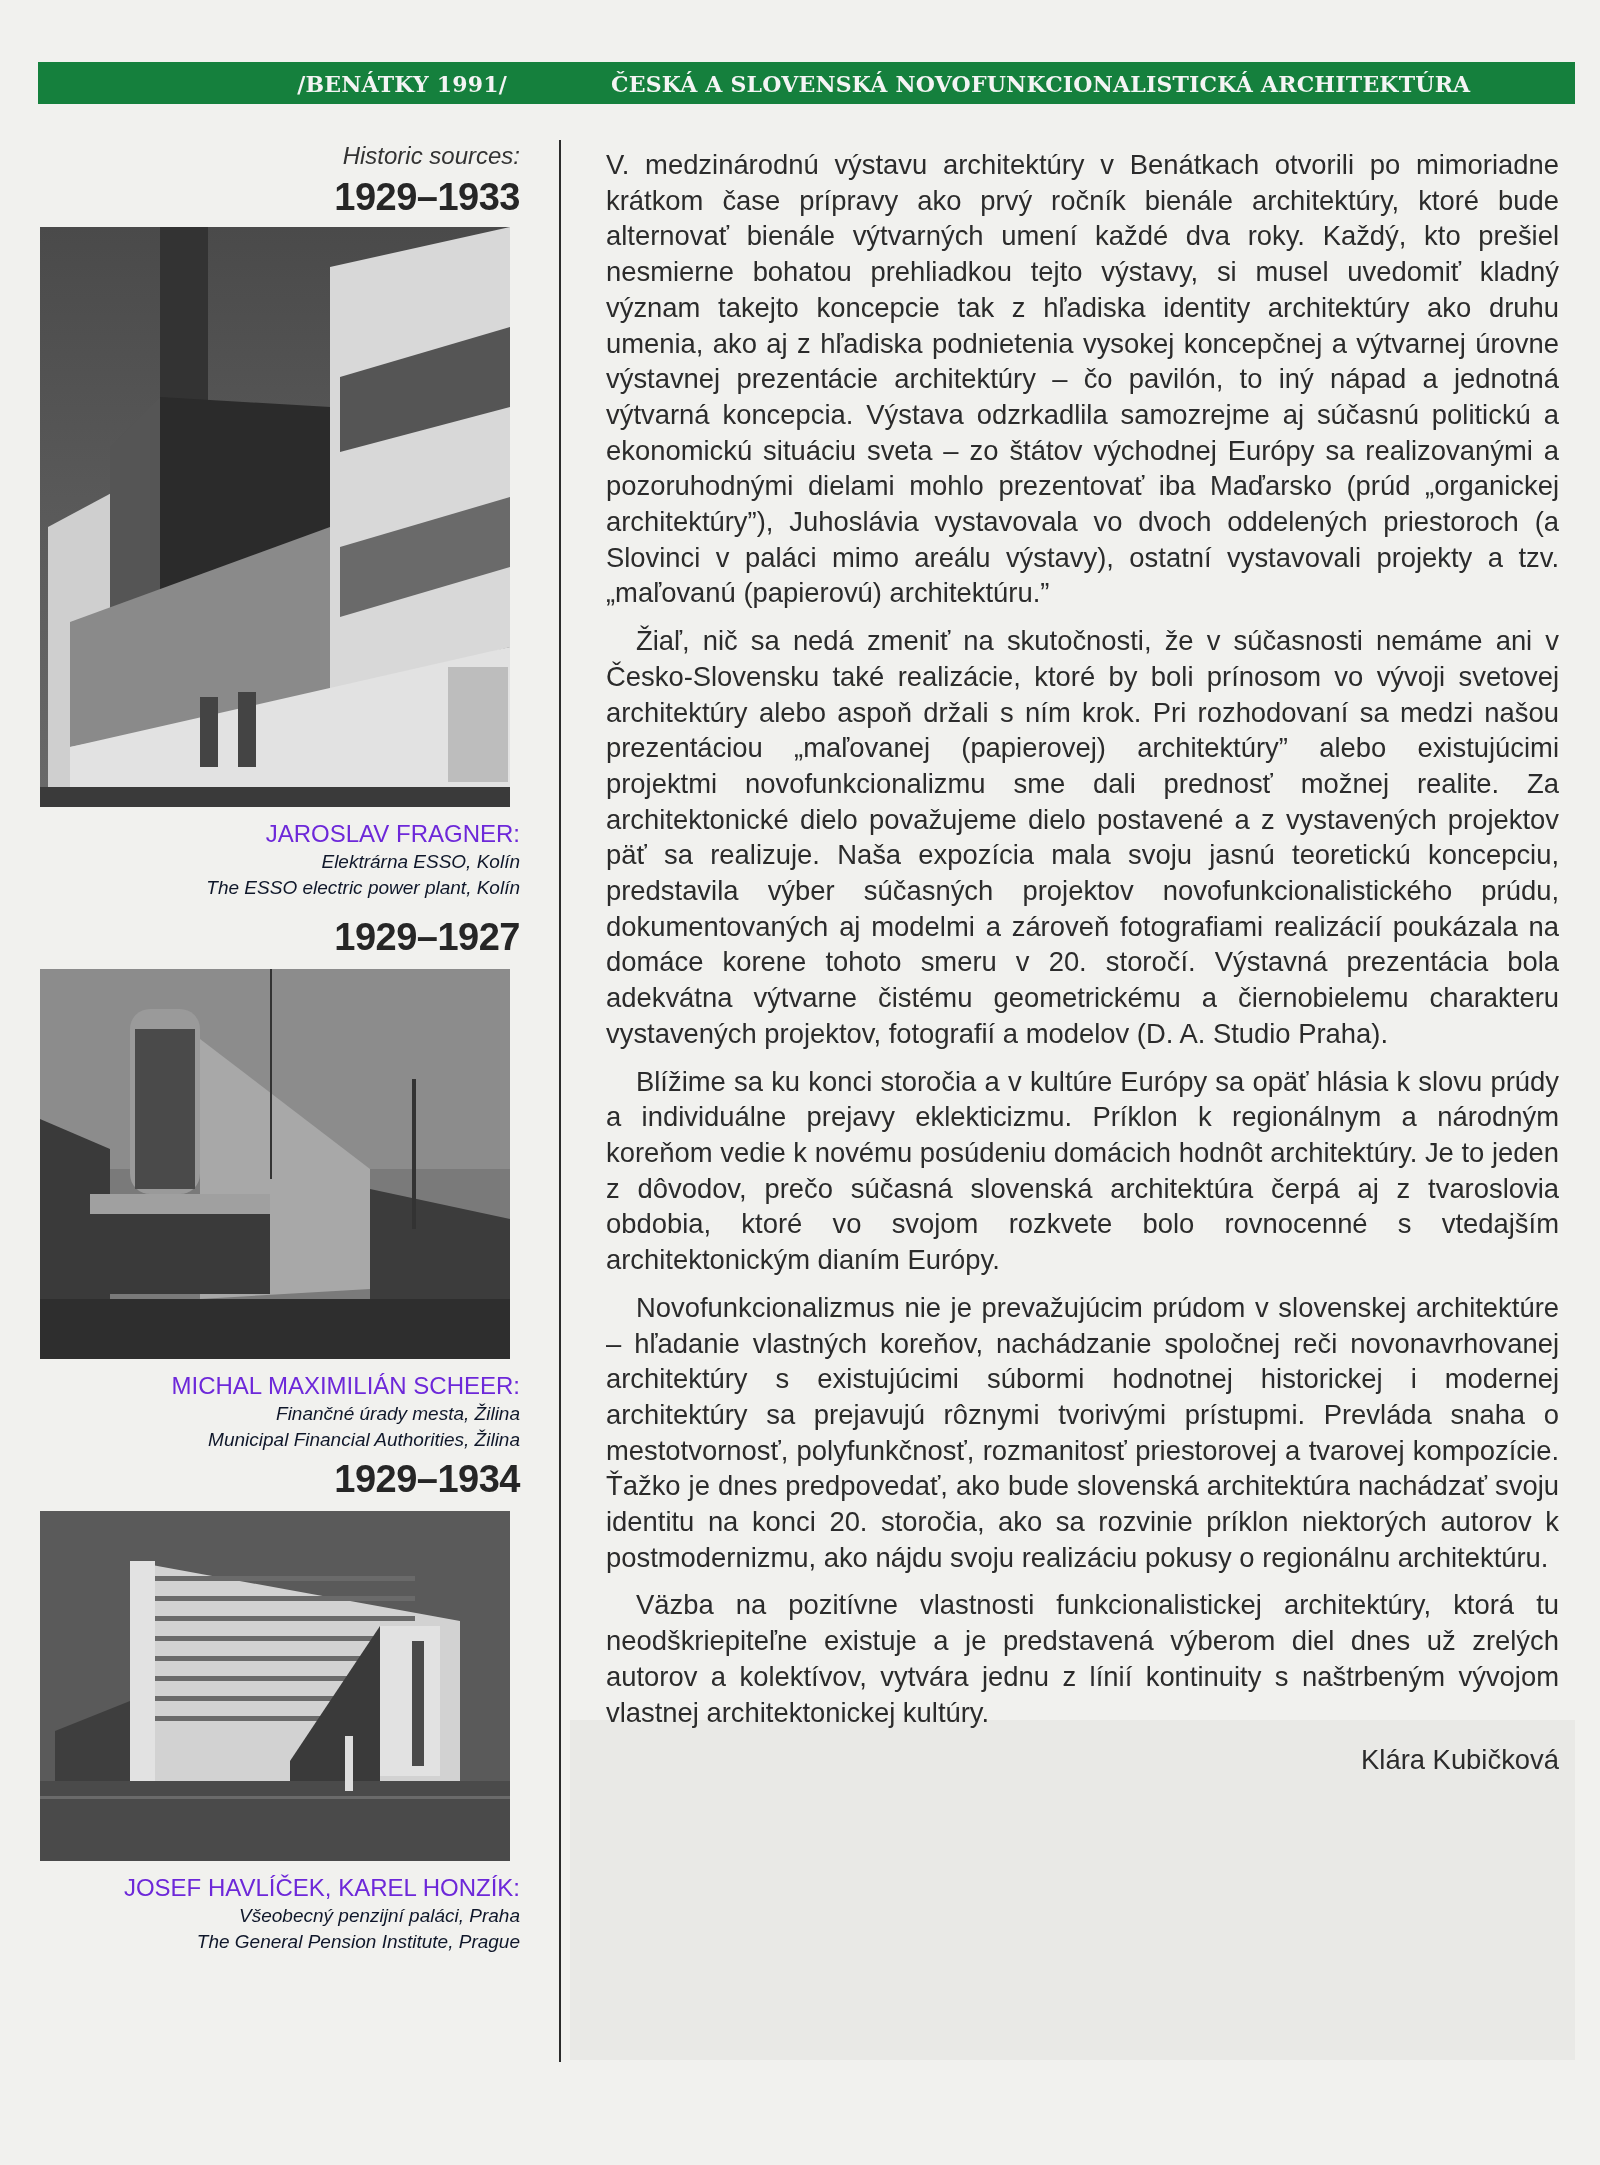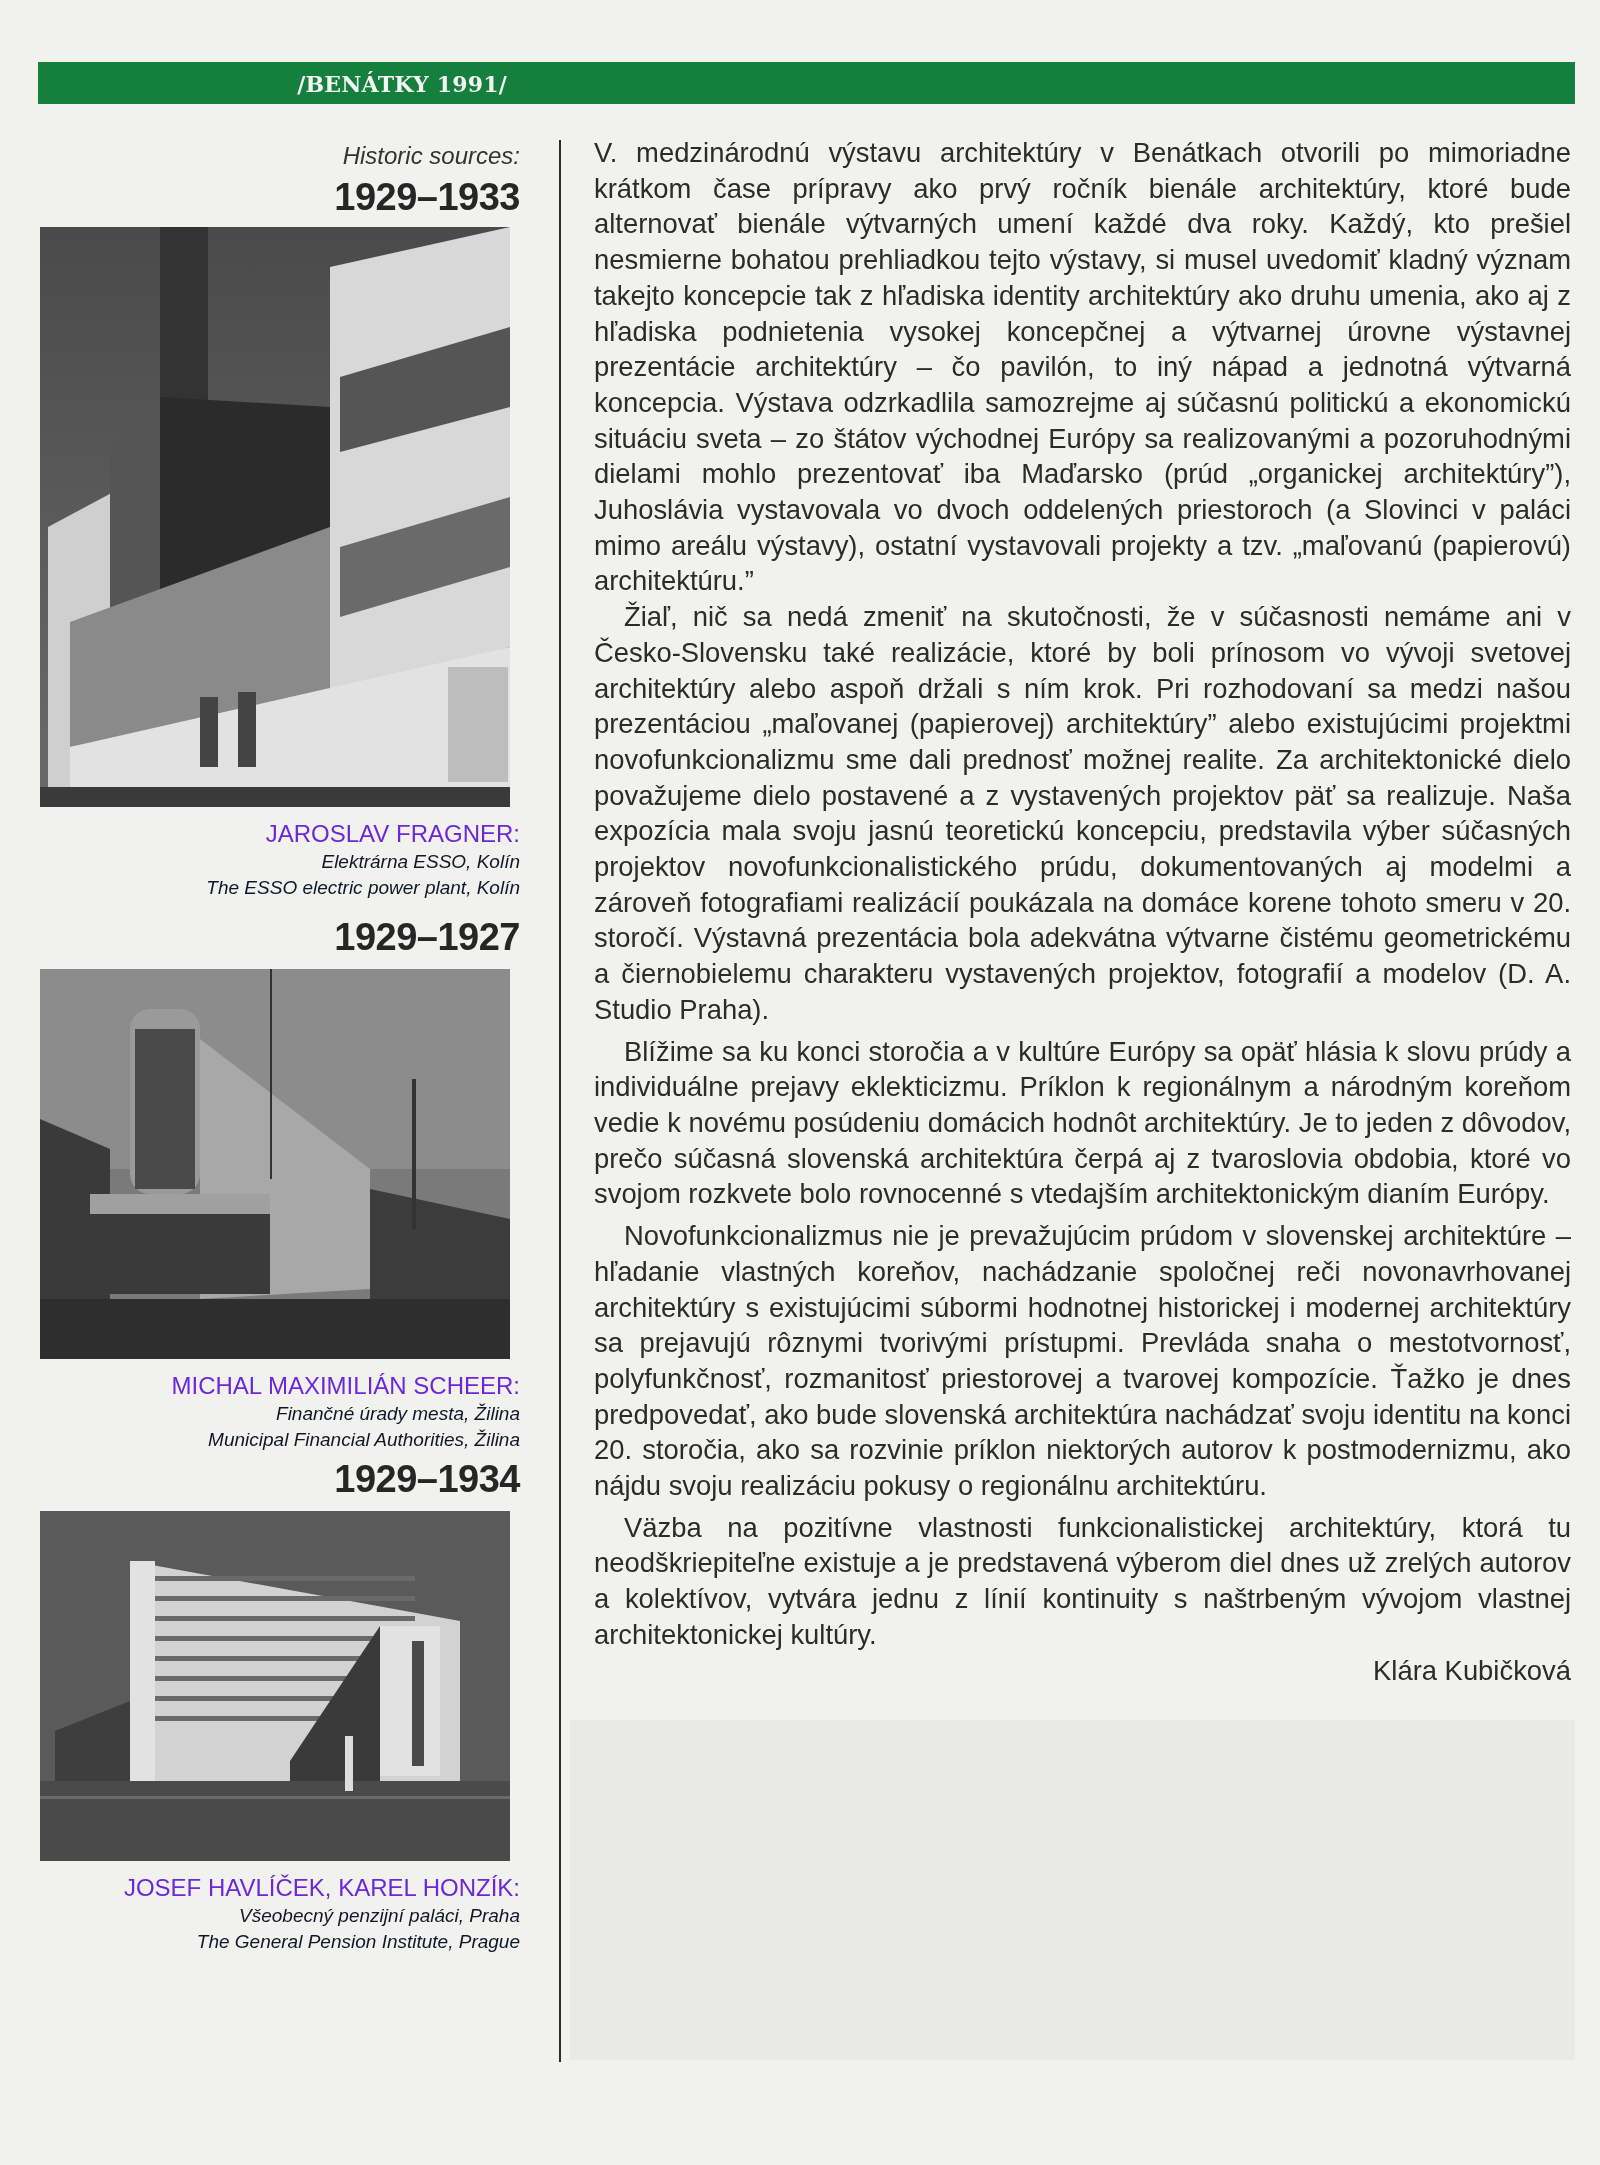--- a/index.html
+++ b/index.html
@@ -40,35 +40,36 @@
     background: #777;
   }
   .author { font-weight: normal; font-size: 24px; line-height: 30px; color: #6d28d9; margin-top: 12px; }
   .cap { font-style: italic; font-size: 19px; line-height: 26px; color: #0f172a; }
 
   .main {
     position: absolute; left: 594px; top: 135px; width: 977px;
     font-size: 27.4px; line-height: 35.7px; color: #2b2b2b;
     text-align: justify;
   }
-  .main p { margin: 0; text-indent: 30px; }
+  .main p { margin: 12px; text-indent: 30px; }
   .main p.first { text-indent: 0; }
   .main p.gap { margin-top: 6px; }
   .signature { text-align: right; margin-top: 54px; text-indent: 0 !important; }
 
   .shade {
     position: absolute; left: 570px; top: 1720px; width: 1005px; height: 340px;
     background: #e9e9e6;
   }
 </style>
 </head>
 <body>
 
 <div class="header-bar">
   <span class="header-left">/BENÁTKY 1991/</span>
+  <span class="header-right">ČESKÁ A SLOVENSKÁ NOVOFUNKCIONALISTICKÁ ARCHITEKTÚRA</span>
 </div>
 
 <div class="shade"></div>
 
 <div class="divider"></div>
 
 <aside class="sidebar">
   <div class="intro-it">Historic sources:</div>
 
   <div class="year">1929–1933</div>

